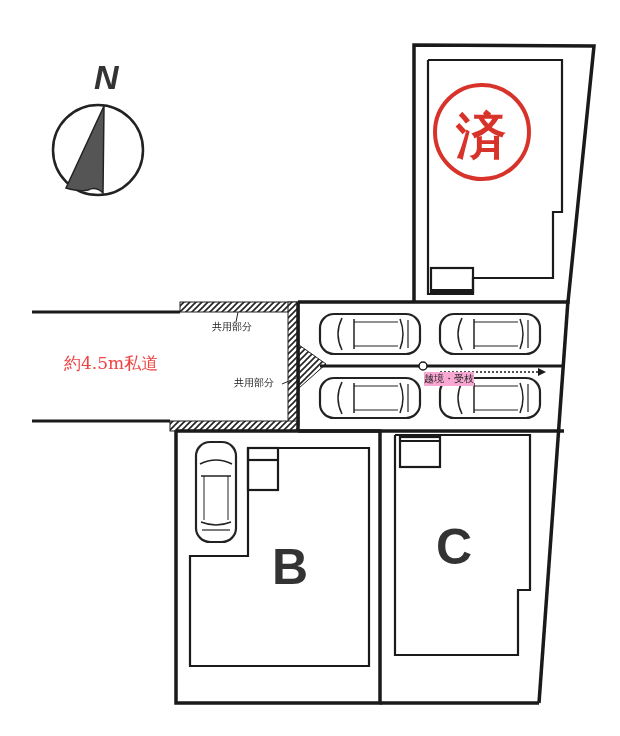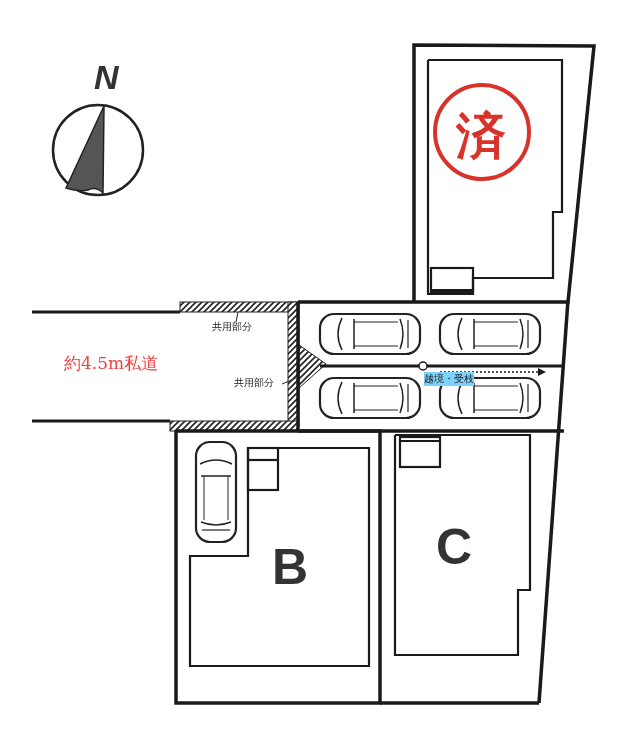--- a/index.html
+++ b/index.html
@@ -112,16 +112,16 @@
   <circle cx="482" cy="132" r="47" fill="none" stroke="#d8332a" stroke-width="4"></circle>
 
   <line x1="238" y1="312" x2="236" y2="322" stroke="#222" stroke-width="1"></line>
   <line x1="282" y1="384" x2="296" y2="378" stroke="#222" stroke-width="1"></line>
 </svg>
 
 <div class="lbl north-letter">N</div>
 <div class="lbl road-label">約4.5m私道</div>
 <div class="lbl small-label" style="left:212px; top:320px;">共用部分</div>
 <div class="lbl small-label" style="left:234px; top:376px;">共用部分</div>
-<div class="lbl small-label" style="left:424px; top:372px; background:#7dd3fc;">越境・受枝</div>
+<div class="lbl small-label" style="left:424px; top:372px; background:#f9a8d4;">越境・受枝</div>
 <div class="lbl sold-char">済</div>
 <div class="lbl lot-letter" style="left:272px; top:538px;">B</div>
 <div class="lbl lot-letter" style="left:436px; top:518px;">C</div>
 
 </body></html>

